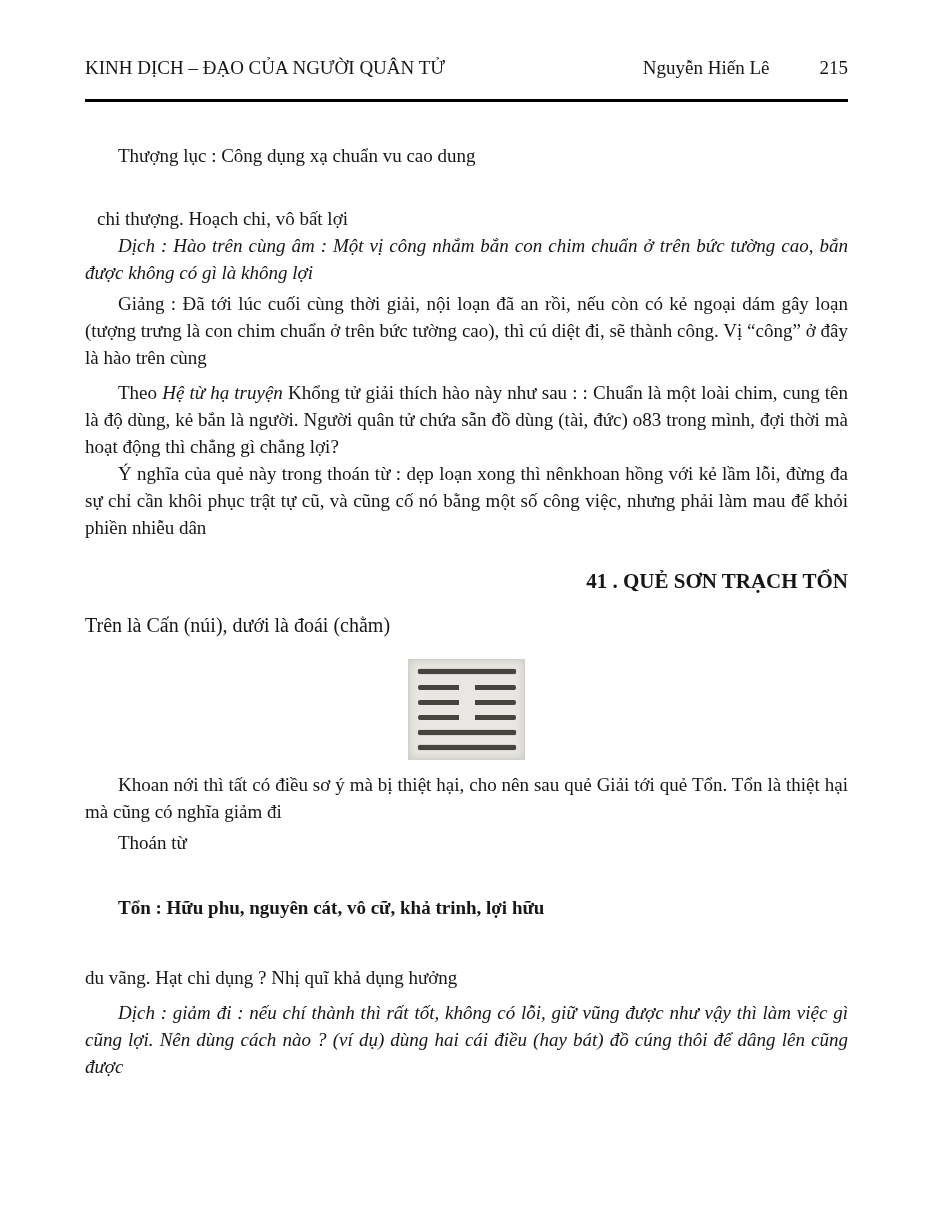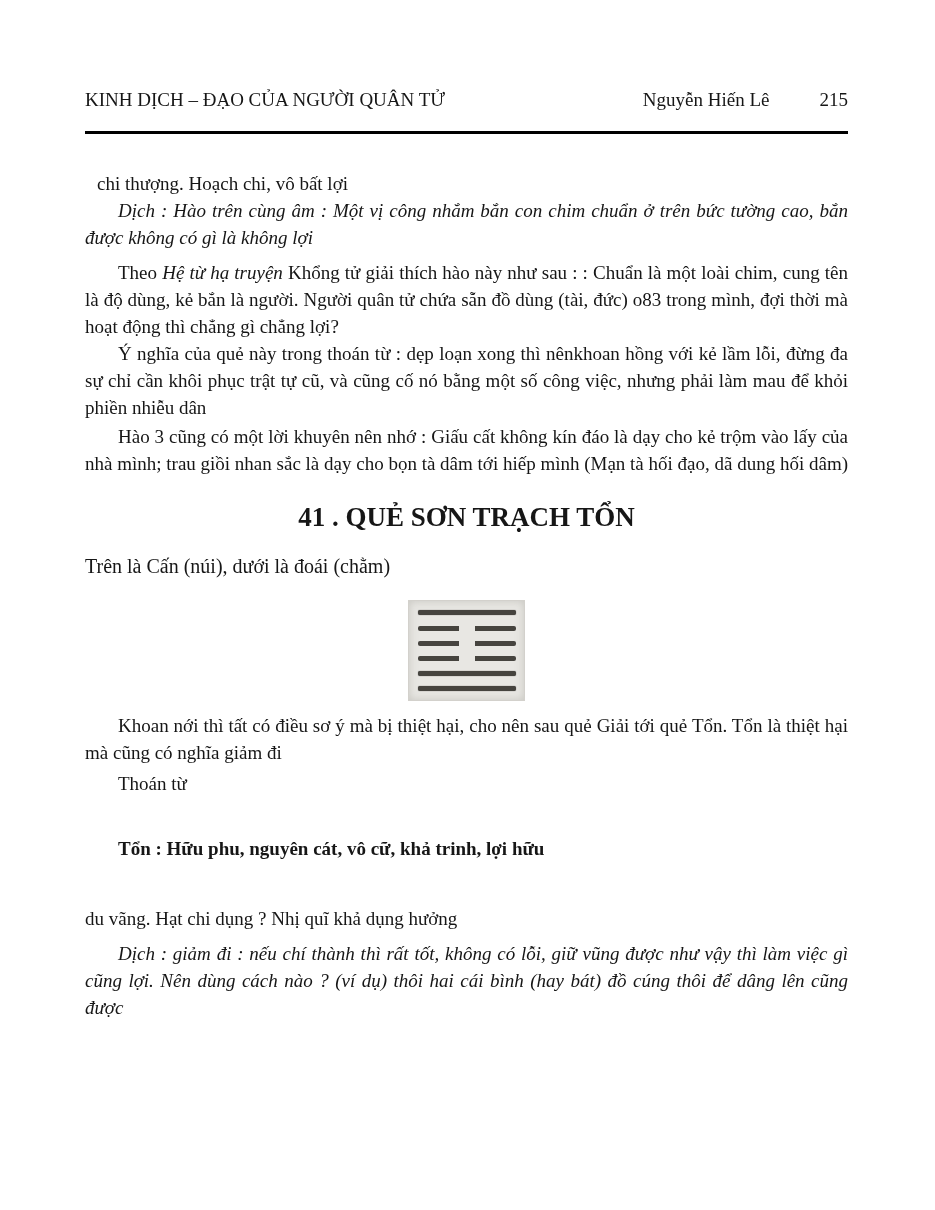--- a/index.html
+++ b/index.html
@@ -12,21 +12,21 @@
     height: 1210px;
     font-family: "Liberation Serif", "DejaVu Serif", serif;
     color: #161616;
     position: relative;
     overflow: hidden;
   }
   .page {
     box-sizing: border-box;
     width: 935px;
     height: 1210px;
-    padding: 88px 87px 0 85px;
+    padding: 56px 87px 0 85px;
   }
   
   .running-header {
     display: flex;
     justify-content: space-between;
     align-items: baseline;
     font-size: 19px;
     line-height: 24px;
     white-space: nowrap;
   }
@@ -62,23 +62,23 @@
   .p-hao3       { margin-top: 2px;  }
   .p-khoan      { margin-top: 11px; }
   .p-thoan-tu   { margin-top: 4px;  }
   .p-ton        { margin-top: 38px; font-weight: bold; }
   .p-du-vang    { margin-top: 43px; }
   .p-dich2      { margin-top: 8px;  }
 
   
   .section-heading {
     margin-top: 26px;
-    font-size: 27px;
+    font-size: 21px;
     font-weight: bold;
-    text-align: center;
+    text-align: right;
     line-height: 28px;
   }
   .section-subheading {
     margin-top: 7px;
     font-size: 20px;
     text-align: left;
     line-height: 27px;
   }
   
   .hexagram-wrap {
@@ -122,31 +122,32 @@
   <div class="running-header">
     <span class="title">KINH DỊCH – ĐẠO CỦA NGƯỜI QUÂN TỬ</span>
     <span class="right-group">
       <span class="author">Nguyễn Hiến Lê</span>
       <span class="page-number">215</span>
     </span>
   </div>
 
   <div class="header-rule"></div>
 
+  <p class="para no-just indent p-thuong-luc">Thượng lục : Công dụng xạ chuẩn vu cao dung</p>
 
   <p class="para no-just indent-sm p-chi-thuong">chi thượng. Hoạch chi, vô bất lợi</p>
 
   <p class="para indent italic p-dich1">Dịch : Hào trên cùng âm : Một vị công nhắm bắn con chim chuẩn ở trên bức tường cao, bắn được không có gì là không lợi</p>
 
+  <p class="para indent p-giang">Giảng : Đã tới lúc cuối cùng thời giải, nội loạn đã an rồi, nếu còn có kẻ ngoại dám gây loạn (tượng trưng là con chim chuẩn ở trên bức tường cao), thì cú diệt đi, sẽ thành công. Vị “công” ở đây là hào trên cùng</p>
 
   <p class="para indent p-theo"><span>Theo </span><span class="italic">Hệ từ hạ truyện</span><span> Khổng tử giải thích hào này như sau : : Chuẩn là một loài chim, cung tên là độ dùng, kẻ bắn là người. Người quân tử chứa sẵn đồ dùng (tài, đức) o83 trong mình, đợi thời mà hoạt động thì chẳng gì chẳng lợi?</span></p>
 
   <p class="para indent p-y-nghia">Ý nghĩa của quẻ này trong thoán từ : dẹp loạn xong thì nênkhoan hồng với kẻ lầm lỗi, đừng đa sự chỉ cần khôi phục trật tự cũ, và cũng cố nó bằng một số công việc, nhưng phải làm mau để khỏi phiền nhiễu dân</p>
 
-  <p class="para indent p-hao3">Hào 3 cũng có một lời khuyên nên nhớ : Giấu cất không kín đáo là dạy cho kẻ trộm vào lấy của nhà mình; trau giồi nhan sắc là dạy cho bọn tà dâm tới hiếp mình (Mạn tà hối đạo, dã dung hối dâm)</p>
 
   <h2 class="section-heading">41 . QUẺ SƠN TRẠCH TỔN</h2>
 
   <p class="section-subheading">Trên là Cấn (núi), dưới là đoái (chằm)</p>
 
   <div class="hexagram-wrap">
     <div class="hexagram">
       <div class="hexline" data-line="yang"></div>
       <div class="hexline" data-line="yin"></div>
       <div class="hexline" data-line="yin"></div>
@@ -157,15 +158,15 @@
   </div>
 
   <p class="para indent p-khoan">Khoan nới thì tất có điều sơ ý mà bị thiệt hại, cho nên sau quẻ Giải tới quẻ Tổn. Tổn là thiệt hại mà cũng có nghĩa giảm đi</p>
 
   <p class="para no-just indent p-thoan-tu">Thoán từ</p>
 
   <p class="para no-just indent p-ton">Tổn : Hữu phu, nguyên cát, vô cữ, khả trinh, lợi hữu</p>
 
   <p class="para no-just p-du-vang">du vãng. Hạt chi dụng ? Nhị quĩ khả dụng hưởng</p>
 
-  <p class="para indent italic p-dich2">Dịch : giảm đi : nếu chí thành thì rất tốt, không có lỗi, giữ vũng được như vậy thì làm việc gì cũng lợi. Nên dùng cách nào ? (ví dụ) thôi hai cái bình (hay bát) đồ cúng thôi để dâng lên cũng được</p>
+  <p class="para indent italic p-dich2">Dịch : giảm đi : nếu chí thành thì rất tốt, không có lỗi, giữ vũng được như vậy thì làm việc gì cũng lợi. Nên dùng cách nào ? (ví dụ) dùng hai cái điều (hay bát) đồ cúng thôi để dâng lên cũng được</p>
 
 </div>
 
 </body></html>

